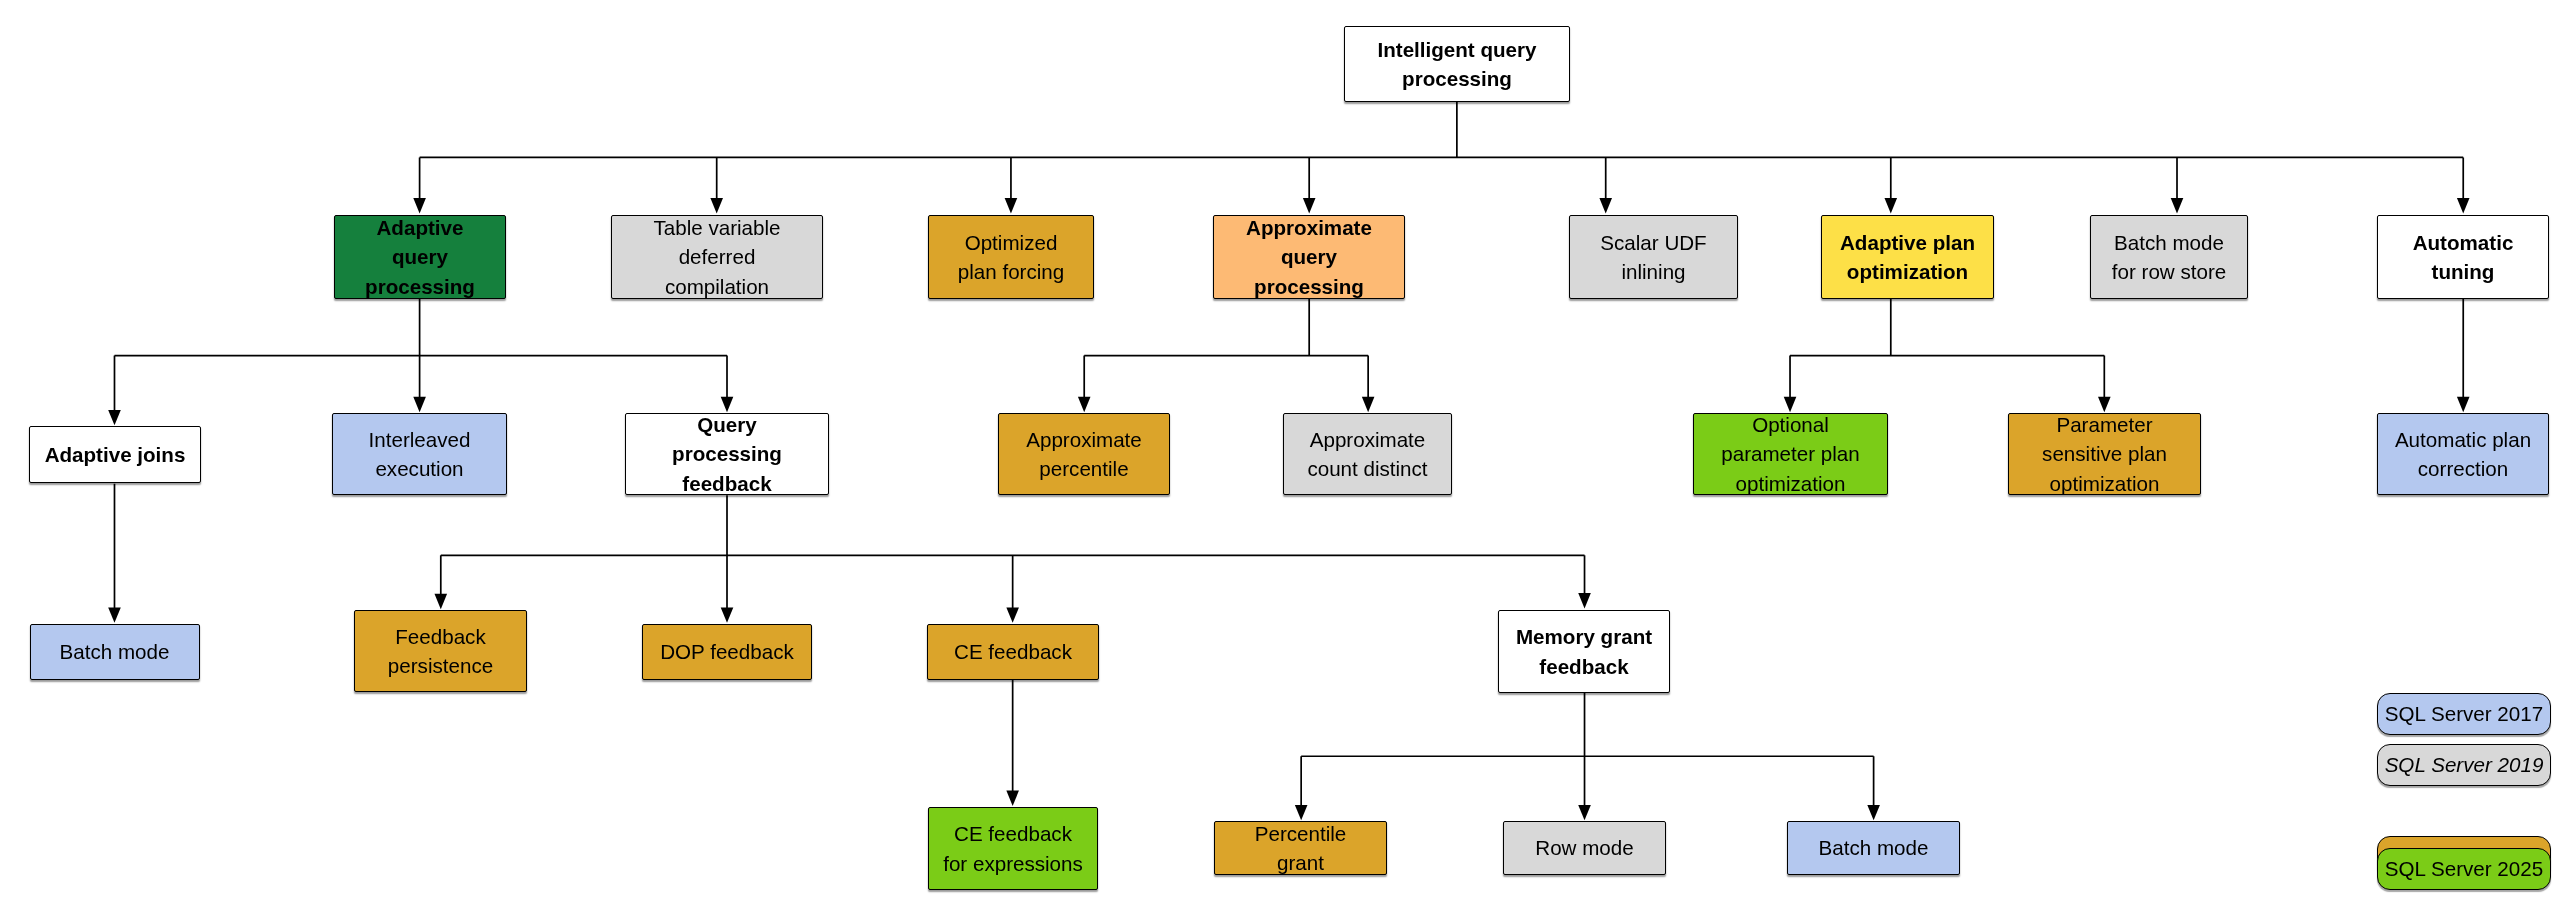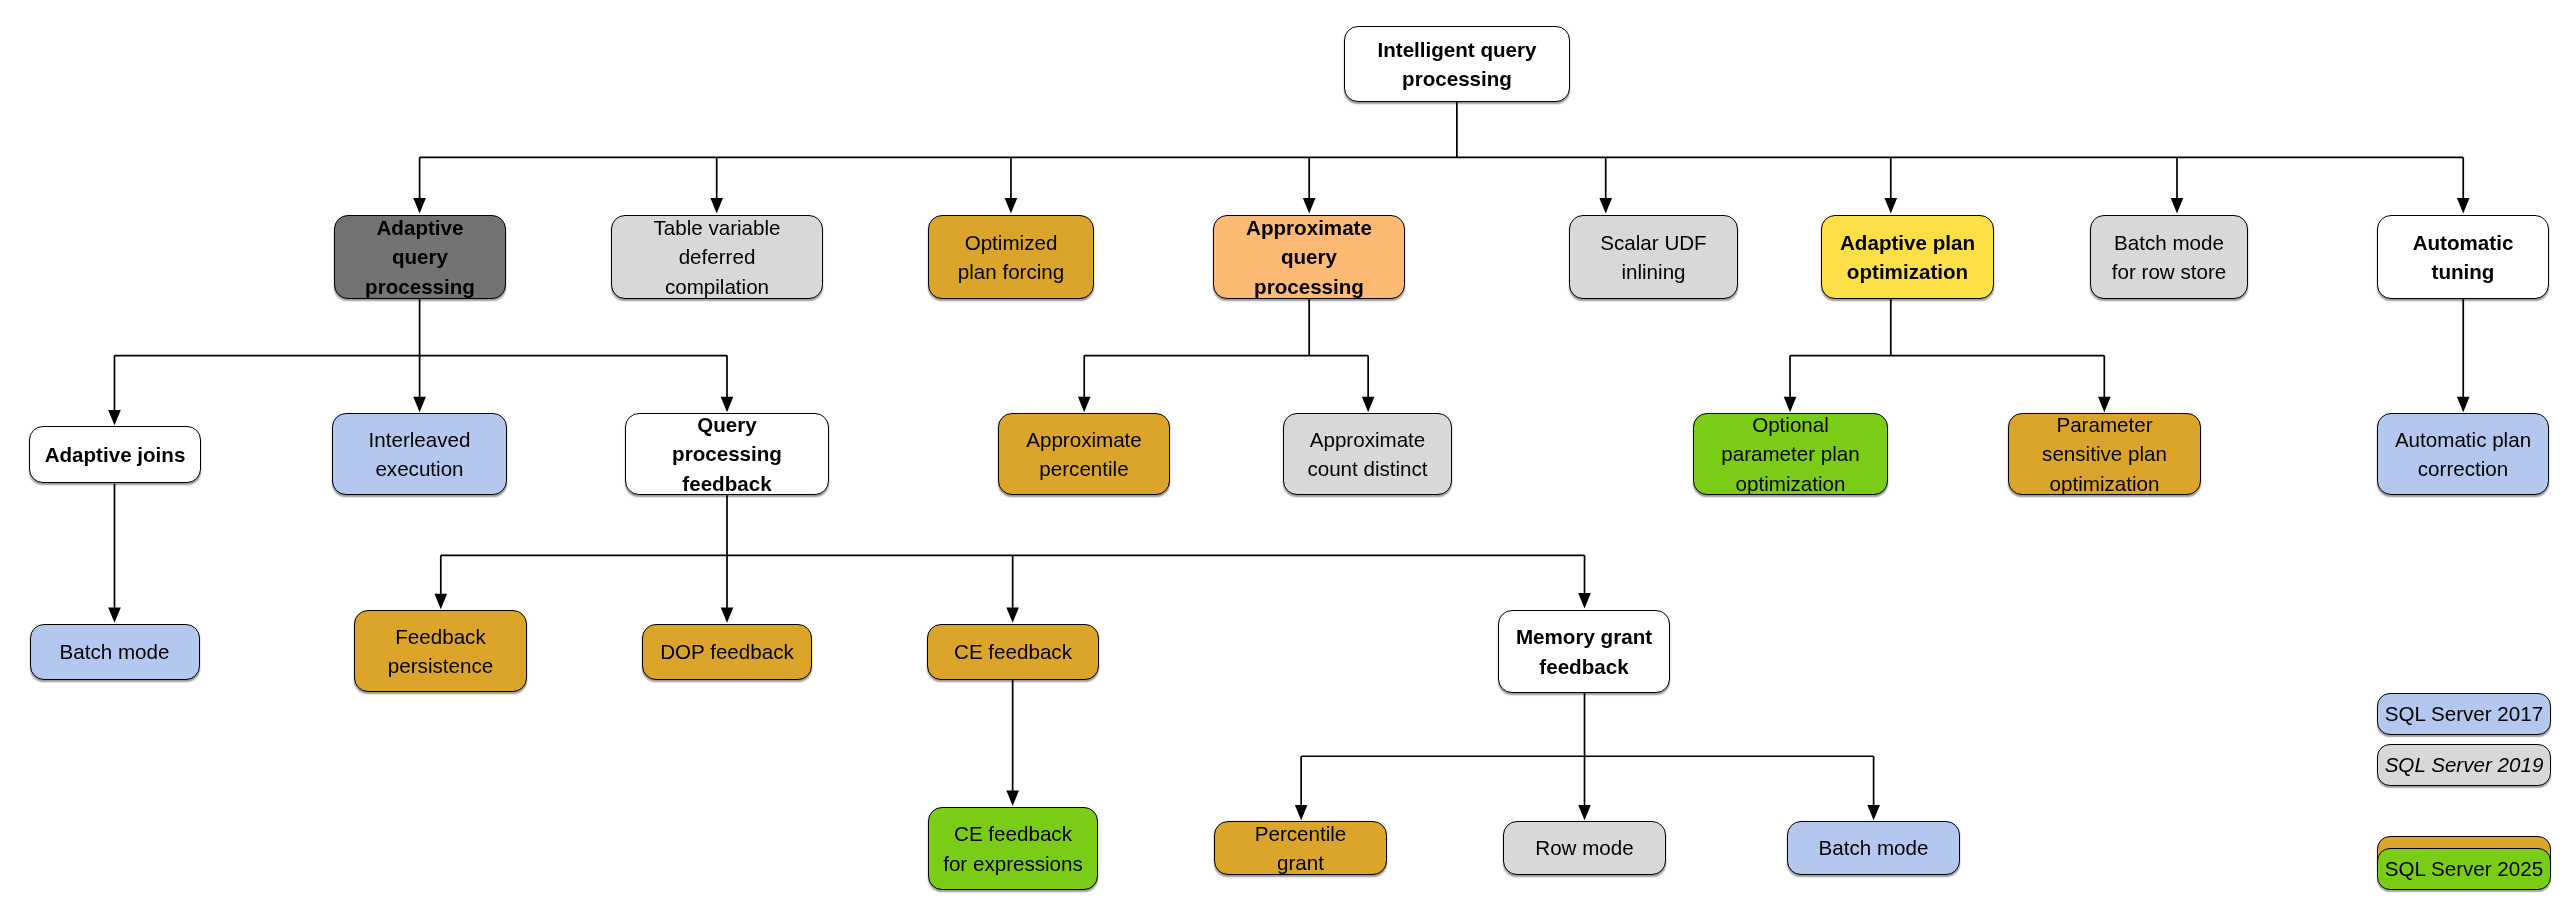--- a/index.html
+++ b/index.html
@@ -17,21 +17,21 @@
     width: 2576px; height: 916px;
   }
   .node {
     position: absolute;
     display: flex;
     align-items: center;
     justify-content: center;
     text-align: center;
     box-sizing: border-box;
     border: 1.7px solid #000000;
-    border-radius: 14px;
+    border-radius: 2px;
     padding: 0 14px;
     font-size: 20.6px;
     line-height: 1.42;
     color: #000000;
     background: #ffffff;
     box-shadow: 0 2.3px 1.7px -0.6px rgba(0,0,0,0.40);
   }
   .node.bold { font-weight: bold; }
   .legend-item {
     position: absolute;
@@ -113,21 +113,21 @@
       <line x1="2768" y1="1321" x2="2768" y2="1412" stroke="#000000" stroke-width="3"></line>
       <path d="M 2757 1406 L 2779 1406 L 2768 1433 Z" fill="#000000"></path>
       <line x1="3273" y1="1321" x2="3273" y2="1412" stroke="#000000" stroke-width="3"></line>
       <path d="M 3262 1406 L 3284 1406 L 3273 1433 Z" fill="#000000"></path>
     </svg>
   <div id="nodes-layer">
   <div class="node bold" style="left: 1344px; top: 26px; width: 226px; height: 76px; background: rgb(255, 255, 255);">
     <span class="node-label">Intelligent query processing</span>
   </div>
 
-  <div class="node bold" style="left: 334px; top: 215px; width: 172px; height: 84px; background: #737373;">
+  <div class="node bold" style="left: 334px; top: 215px; width: 172px; height: 84px; background: #15803d;">
     <span class="node-label">Adaptive query processing</span>
   </div>
 
   <div class="node" style="left: 611px; top: 215px; width: 212px; height: 84px; background: rgb(216, 216, 216);">
     <span class="node-label">Table variable deferred compilation</span>
   </div>
 
   <div class="node" style="left: 928px; top: 215px; width: 166px; height: 84px; background: rgb(219, 164, 42);">
     <span class="node-label">Optimized plan forcing</span>
   </div>

